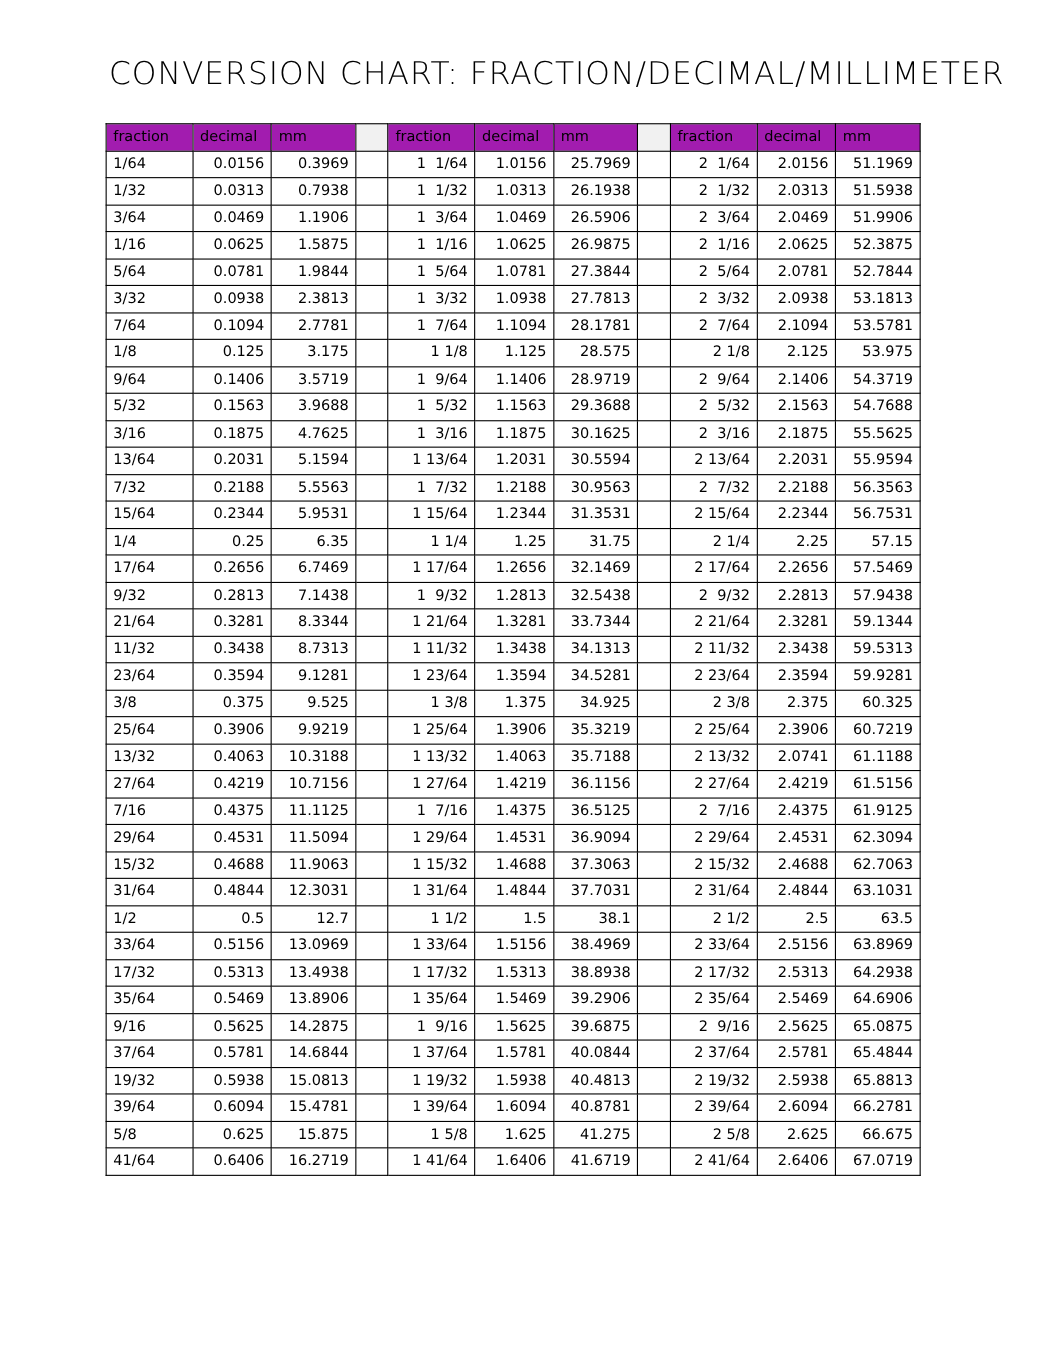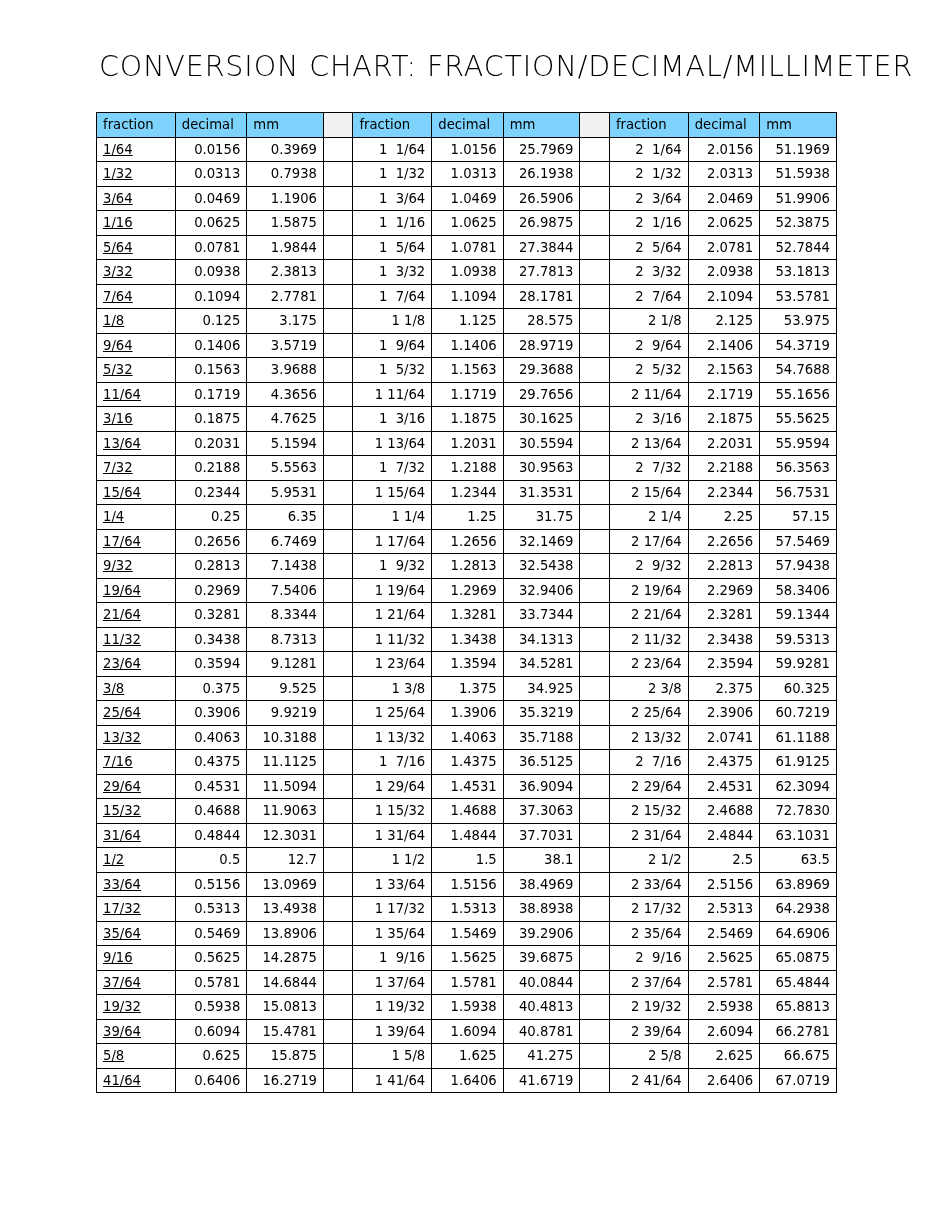--- a/index.html
+++ b/index.html
@@ -52,33 +52,33 @@
 
   table.conv th, table.conv td {
     border: 1px solid #000000;
     height: 24.5px;
     padding: 0 6px;
     vertical-align: middle;
     white-space: nowrap;
     overflow: hidden;
   }
   table.conv th {
-    background: #7dd3fc;
+    background: #a21caf;
     font-weight: 400;
     text-align: left;
     font-size: 13.2px;
   }
   table.conv th.gap-h, table.conv td.gap {
     background: #ffffff;
     border: 1px solid #000000;
     padding: 0;
   }
   table.conv th.gap-h { background: #f1f1f1; }
 
-  td.frac-left  { text-align: left; text-decoration: underline; }
+  td.frac-left  { text-align: left; }
   td.frac-right { text-align: right; padding-right: 8px; }
   td.num        { text-align: right; padding-right: 8px; }
 
   
   td.frac-right span { white-space: pre; }
 </style>
 </head>
 <body>
 
 <div class="page">
@@ -240,33 +240,20 @@
             <td class="gap"></td>
             <td class="frac-right"><span>1  5/32</span></td>
             <td class="num">1.1563</td>
             <td class="num">29.3688</td>
             <td class="gap"></td>
             <td class="frac-right"><span>2  5/32</span></td>
             <td class="num">2.1563</td>
             <td class="num">54.7688</td>
           </tr>
           <tr>
-            <td class="frac-left">11/64</td>
-            <td class="num">0.1719</td>
-            <td class="num">4.3656</td>
-            <td class="gap"></td>
-            <td class="frac-right"><span>1 11/64</span></td>
-            <td class="num">1.1719</td>
-            <td class="num">29.7656</td>
-            <td class="gap"></td>
-            <td class="frac-right"><span>2 11/64</span></td>
-            <td class="num">2.1719</td>
-            <td class="num">55.1656</td>
-          </tr>
-          <tr>
             <td class="frac-left">3/16</td>
             <td class="num">0.1875</td>
             <td class="num">4.7625</td>
             <td class="gap"></td>
             <td class="frac-right"><span>1  3/16</span></td>
             <td class="num">1.1875</td>
             <td class="num">30.1625</td>
             <td class="gap"></td>
             <td class="frac-right"><span>2  3/16</span></td>
             <td class="num">2.1875</td>
@@ -344,33 +331,20 @@
             <td class="gap"></td>
             <td class="frac-right"><span>1  9/32</span></td>
             <td class="num">1.2813</td>
             <td class="num">32.5438</td>
             <td class="gap"></td>
             <td class="frac-right"><span>2  9/32</span></td>
             <td class="num">2.2813</td>
             <td class="num">57.9438</td>
           </tr>
           <tr>
-            <td class="frac-left">19/64</td>
-            <td class="num">0.2969</td>
-            <td class="num">7.5406</td>
-            <td class="gap"></td>
-            <td class="frac-right"><span>1 19/64</span></td>
-            <td class="num">1.2969</td>
-            <td class="num">32.9406</td>
-            <td class="gap"></td>
-            <td class="frac-right"><span>2 19/64</span></td>
-            <td class="num">2.2969</td>
-            <td class="num">58.3406</td>
-          </tr>
-          <tr>
             <td class="frac-left">21/64</td>
             <td class="num">0.3281</td>
             <td class="num">8.3344</td>
             <td class="gap"></td>
             <td class="frac-right"><span>1 21/64</span></td>
             <td class="num">1.3281</td>
             <td class="num">33.7344</td>
             <td class="gap"></td>
             <td class="frac-right"><span>2 21/64</span></td>
             <td class="num">2.3281</td>
@@ -435,20 +409,33 @@
             <td class="gap"></td>
             <td class="frac-right"><span>1 13/32</span></td>
             <td class="num">1.4063</td>
             <td class="num">35.7188</td>
             <td class="gap"></td>
             <td class="frac-right"><span>2 13/32</span></td>
             <td class="num">2.0741</td>
             <td class="num">61.1188</td>
           </tr>
           <tr>
+            <td class="frac-left">27/64</td>
+            <td class="num">0.4219</td>
+            <td class="num">10.7156</td>
+            <td class="gap"></td>
+            <td class="frac-right"><span>1 27/64</span></td>
+            <td class="num">1.4219</td>
+            <td class="num">36.1156</td>
+            <td class="gap"></td>
+            <td class="frac-right"><span>2 27/64</span></td>
+            <td class="num">2.4219</td>
+            <td class="num">61.5156</td>
+          </tr>
+          <tr>
             <td class="frac-left">7/16</td>
             <td class="num">0.4375</td>
             <td class="num">11.1125</td>
             <td class="gap"></td>
             <td class="frac-right"><span>1  7/16</span></td>
             <td class="num">1.4375</td>
             <td class="num">36.5125</td>
             <td class="gap"></td>
             <td class="frac-right"><span>2  7/16</span></td>
             <td class="num">2.4375</td>
@@ -471,21 +458,21 @@
             <td class="frac-left">15/32</td>
             <td class="num">0.4688</td>
             <td class="num">11.9063</td>
             <td class="gap"></td>
             <td class="frac-right"><span>1 15/32</span></td>
             <td class="num">1.4688</td>
             <td class="num">37.3063</td>
             <td class="gap"></td>
             <td class="frac-right"><span>2 15/32</span></td>
             <td class="num">2.4688</td>
-            <td class="num">72.7830</td>
+            <td class="num">62.7063</td>
           </tr>
           <tr>
             <td class="frac-left">31/64</td>
             <td class="num">0.4844</td>
             <td class="num">12.3031</td>
             <td class="gap"></td>
             <td class="frac-right"><span>1 31/64</span></td>
             <td class="num">1.4844</td>
             <td class="num">37.7031</td>
             <td class="gap"></td>

